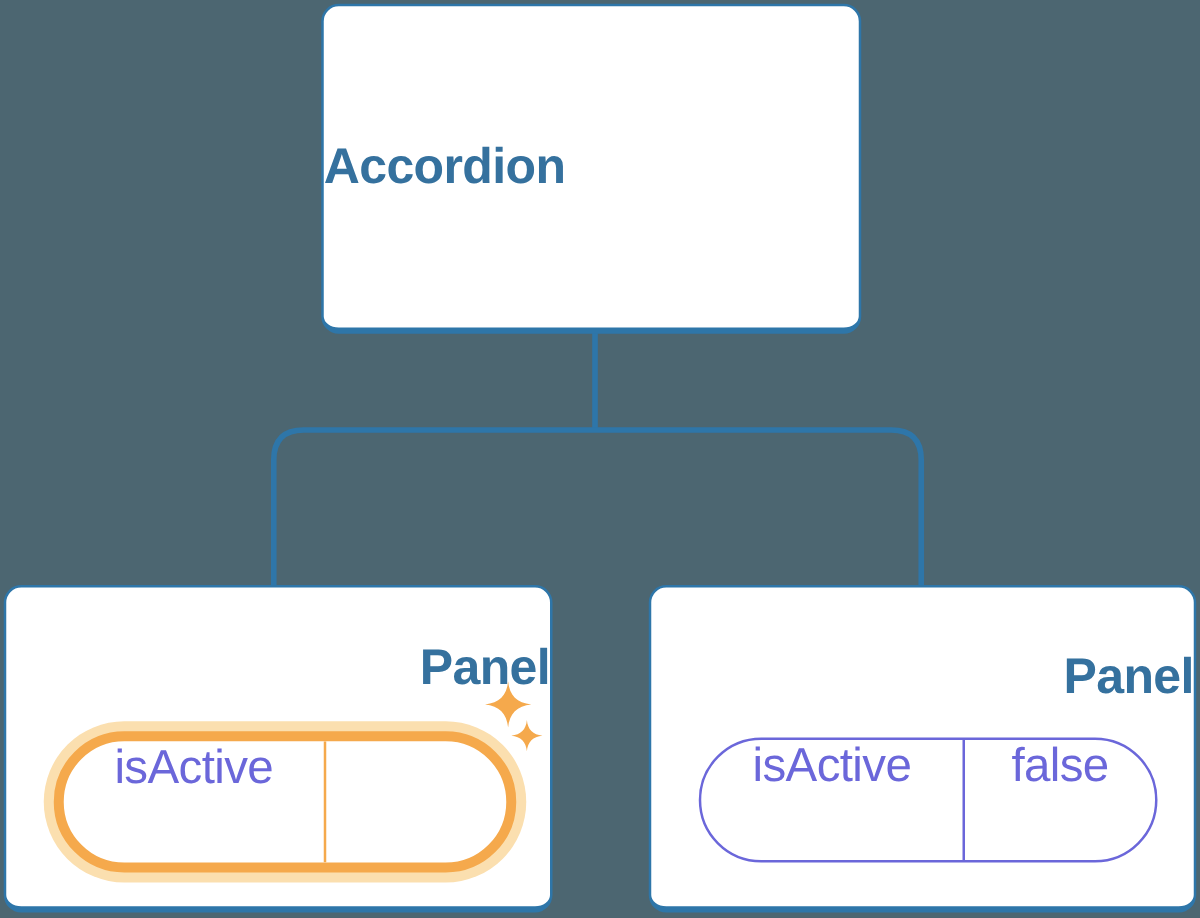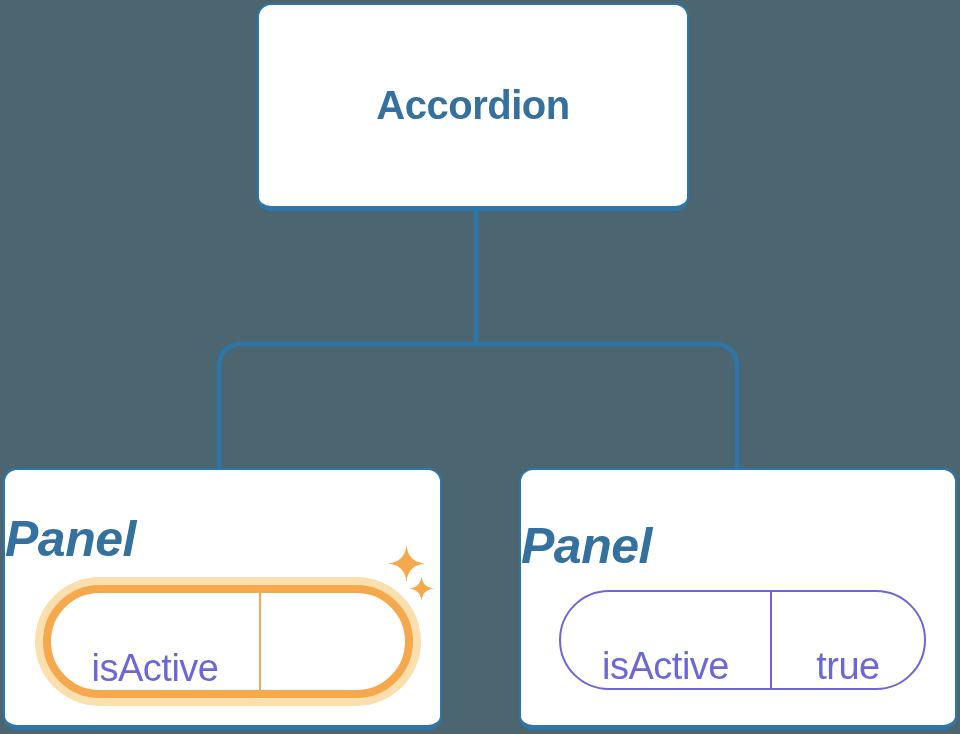--- a/index.html
+++ b/index.html
@@ -13,32 +13,32 @@
     position:relative;width:960px;height:734px;overflow:hidden;
     background:var(--background);
     font-family:"Liberation Sans", sans-serif;
   }
   .connectors{position:absolute;left:0;top:0;width:960px;height:734px;}
   .connectors path{stroke:var(--line);stroke-width:4.5;fill:none;}
   .card{
     position:absolute;background:var(--card_bg);
     border:2px solid var(--line);border-bottom-width:5px;border-radius:14px;
   }
-  .root-card{left:257px;top:3px;width:432px;height:208px;
-    display:flex;align-items:center;justify-content:center;}
+  .root-card{left:257px;top:3px;width:432px;height:264px;
+    display:flex;align-items:center;justify-content:flex-start;}
   .node-label{font-size:40px;font-weight:600;color:var(--heading);letter-spacing:-0.5px;}
   .panel-left{left:3px;top:468px;width:439px;height:262px;}
   .panel-right{left:519px;top:468px;width:438px;height:262px;}
-  .panel-title{position:absolute;left:0;width:100%;text-align:left;
-    font-size:50px;font-weight:600;color:var(--heading);line-height:1;letter-spacing:-0.5px;font-style:italic;}
+  .panel-title{position:absolute;left:0;width:100%;text-align:right;
+    font-size:40px;font-weight:600;color:var(--heading);line-height:1;letter-spacing:-0.5px;}
   .panel-left .panel-title{top:44px;}
   .panel-right .panel-title{top:51px;}
   .pill{
     position:absolute;background:var(--card_bg);
-    display:flex;align-items:flex-end;overflow:hidden;
+    display:flex;align-items:flex-start;overflow:hidden;
   }
   .pill-active{
     left:38px;top:115px;width:370px;height:113px;
     border:8px solid var(--orange);border-radius:60px;
     box-shadow:0 0 0 8px var(--orange_halo);
   }
   .pill-inactive{
     left:38px;top:120px;width:367px;height:100px;
     border:2px solid var(--purple);border-radius:52px;
   }
@@ -83,17 +83,17 @@
   </svg>
   <svg class="sparkle sparkle-small" width="25" height="25" viewBox="0 0 36 36" xmlns="http://www.w3.org/2000/svg">
     <path d="M18 0 C19 11 25 17 36 18 C25 19 19 25 18 36 C17 25 11 19 0 18 C11 17 17 11 18 0 Z"></path>
   </svg>
 
   <div class="card panel-right">
     <div class="panel-title">Panel</div>
     <div class="pill pill-inactive">
       <div class="pill-cell cell-key">isActive</div>
       <div class="pill-divider divider-purple"></div>
-      <div class="pill-cell cell-value">true</div>
+      <div class="pill-cell cell-value">false</div>
     </div>
   </div>
 
 </div>
 
 </body></html>

